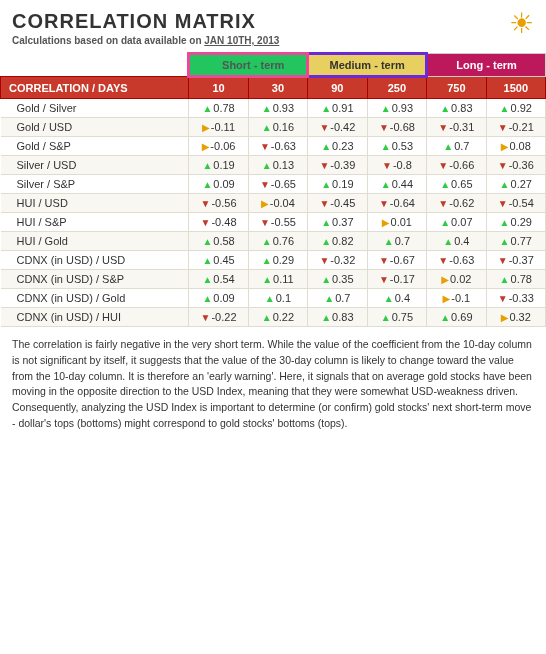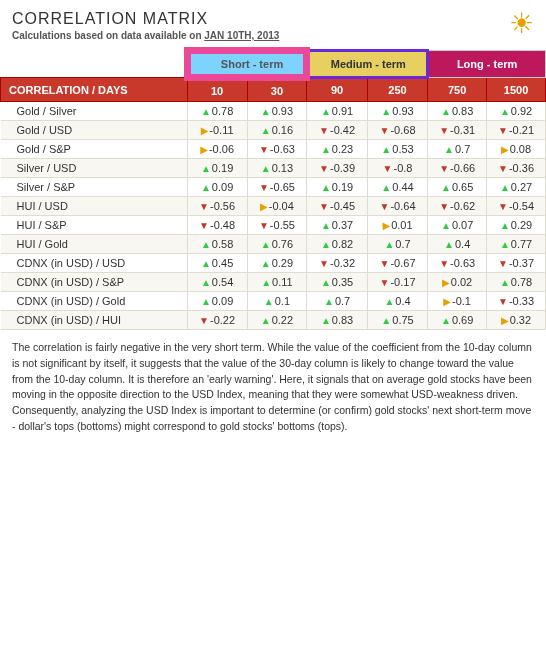--- a/index.html
+++ b/index.html
@@ -10,22 +10,22 @@
       font-size: 12px;
     }
     .header {
       display: flex;
       justify-content: space-between;
       align-items: flex-start;
       padding: 10px 12px 6px 12px;
     }
     .header-left {}
     .title {
-      font-size: 16px;
-      font-weight: normal;
+      font-size: 20px;
+      font-weight: bold;
       color: #333;
       letter-spacing: 1px;
     }
     .subtitle {
       font-size: 10px;
       color: #555;
       margin-top: 2px;
     }
     .subtitle span {
       font-weight: bold;
@@ -152,21 +152,21 @@
   </div>
   <div class="logo-area">
     <div class="sun-graphic">☀</div>
   </div>
 </div>
 
 <table>
   <thead>
     <tr class="col-group-header">
       <th class="first"></th>
-      <th colspan="2" class="short" style="background:#7dd3fc; color:#555; border:7px solid #ec4899;padding-left:12px;">Short - term</th>
+      <th colspan="2" class="short" style="background:#22c55e; color:#555; border:3px solid #ec4899;padding-left:12px;">Short - term</th>
       <th colspan="2" class="medium" style="background:#e8d060; color:#333; border:3px solid #6d28d9;">Medium - term</th>
       <th colspan="2" class="long" style="background:#be185d; color:#fff; border:1px solid #ccc;">Long - term</th>
     </tr>
     <tr class="sub-header">
       <th class="label-col" style="background:#c8392b; color:#fff; text-align:left; padding-left:8px; font-size:11px;">CORRELATION / DAYS</th>
       <th style="background:#c8392b; color:#fff;">10</th>
       <th style="background:#c8392b; color:#fff;">30</th>
       <th style="background:#c8392b; color:#fff;">90</th>
       <th style="background:#c8392b; color:#fff;">250</th>
       <th style="background:#c8392b; color:#fff;">750</th>

